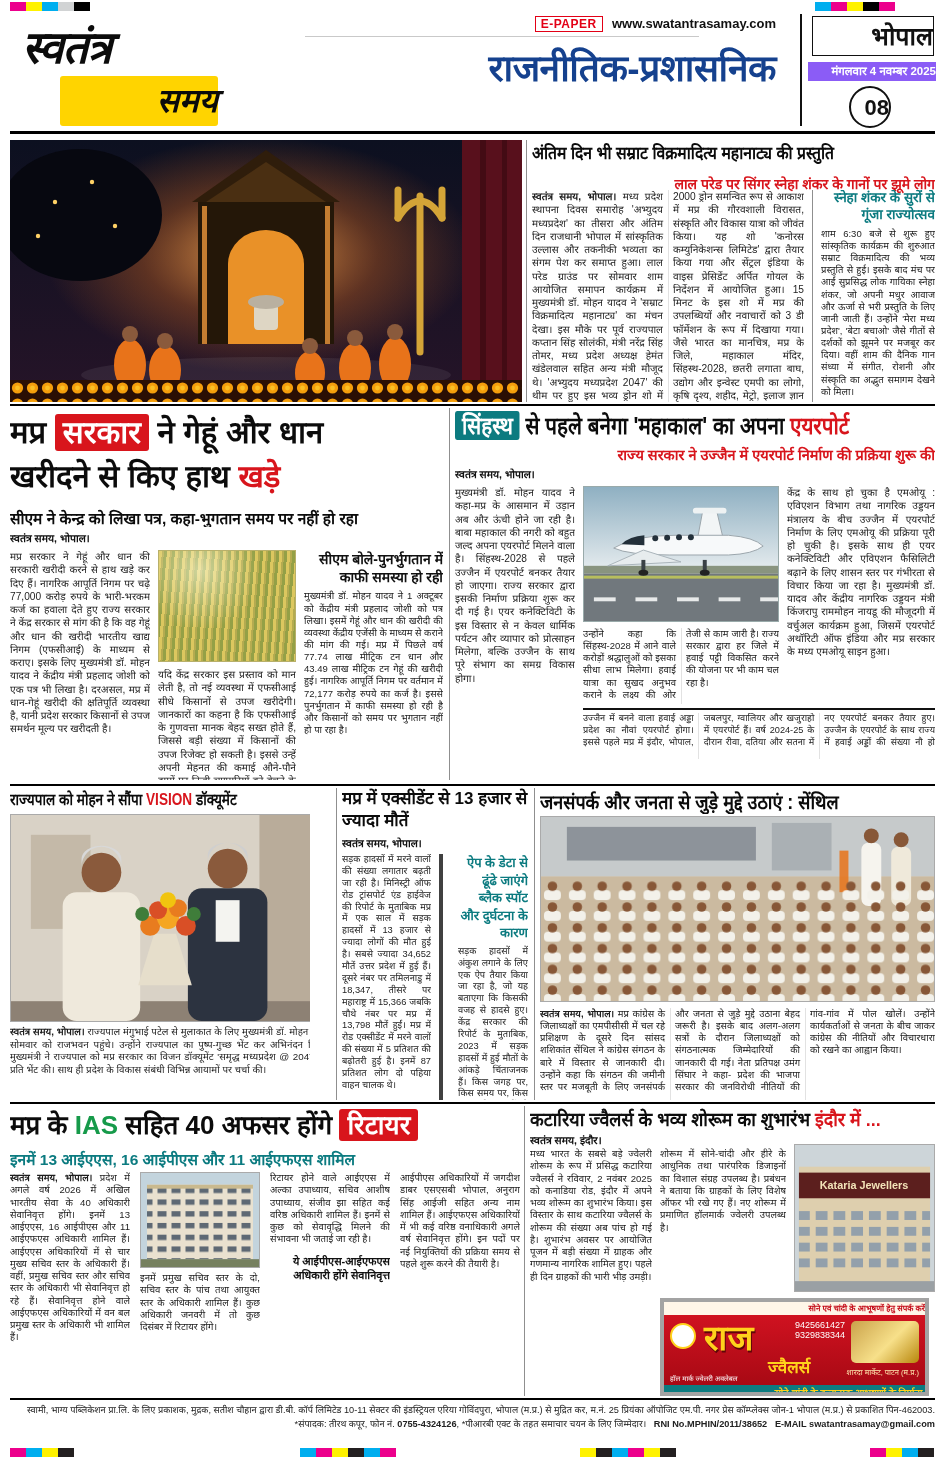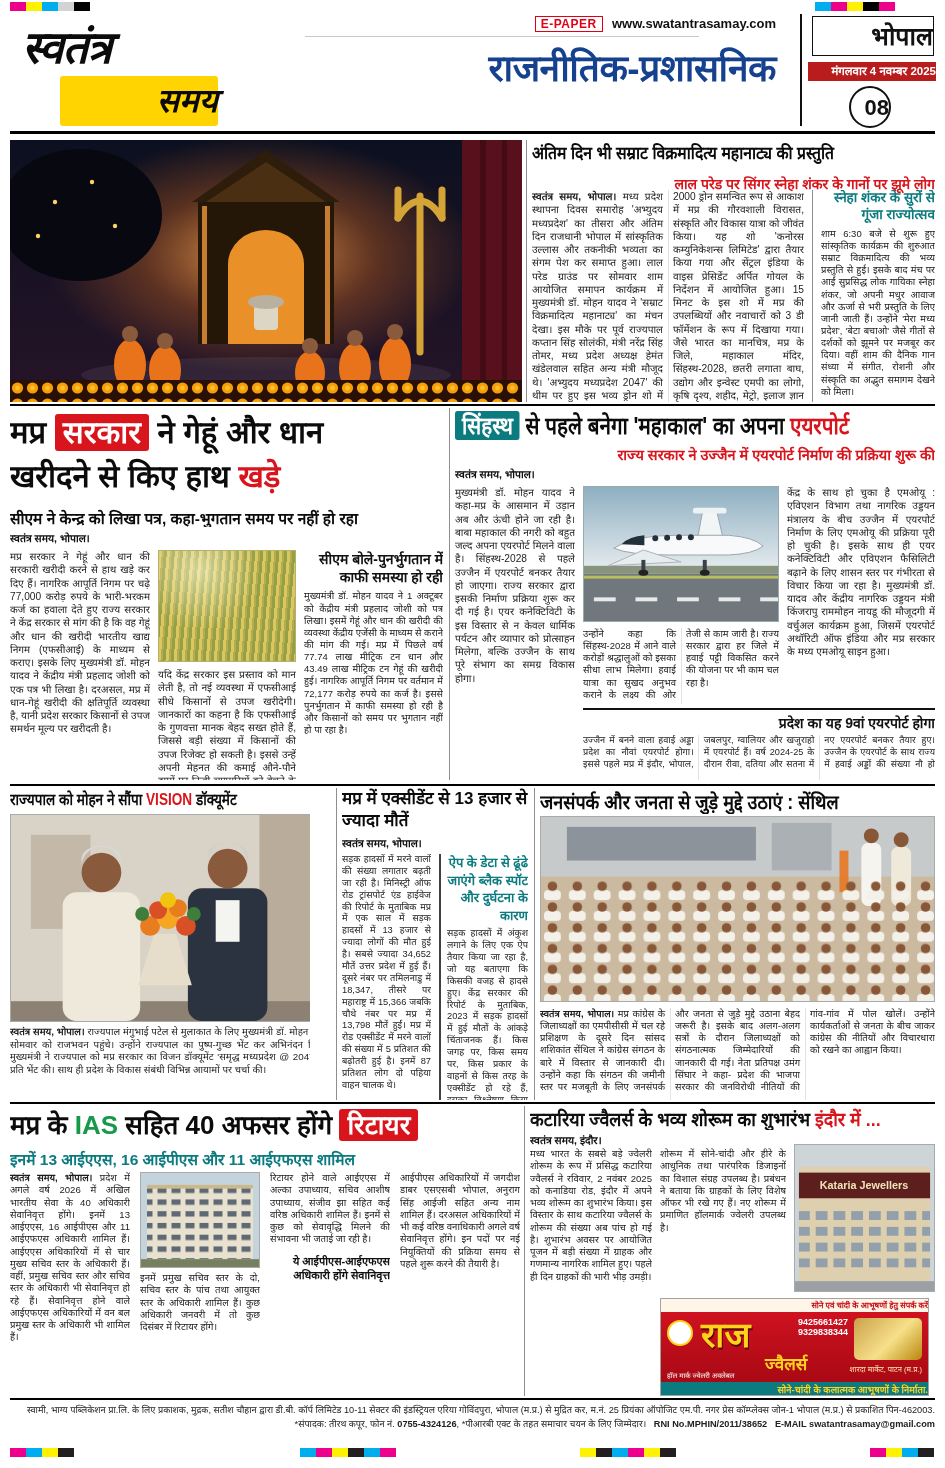--- a/index.html
+++ b/index.html
@@ -65,21 +65,21 @@
         <span style="border:1.5px solid #e30016;color:#e30016;font-weight:800;padding:0 5px;letter-spacing:.5px">E-PAPER</span>
         <span style="font-weight:bold;color:#111;margin-left:6px;font-size:13px">www.swatantrasamay.com</span>
       </div>
       <div style="height:1px;background:#c9c9c9;margin:5px auto 4px;width:72%"></div>
       <div style="font-size:37px;font-weight:800;color:#15418e;letter-spacing:-.5px">राजनीतिक-प्रशासनिक</div>
     </div>
 
     <div class="abs" style="left:800px;top:14px;width:1.5px;height:112px;background:#111"></div>
 
     <div class="abs center" style="left:812px;top:16px;width:122px;height:40px;border:1.5px solid #111;line-height:38px;font-size:25px;font-weight:800">भोपाल</div>
-    <div class="abs center" style="left:808px;top:62px;width:128px;height:19px;background:#b91c1c;color:#fff;font-size:11.5px;font-weight:bold;line-height:19px">मंगलवार 4 नवम्बर 2025</div>
+    <div class="abs center" style="left:808px;top:62px;width:128px;height:19px;background:#8b5cf6;color:#fff;font-size:11.5px;font-weight:bold;line-height:19px">मंगलवार 4 नवम्बर 2025</div>
     <div class="abs center" style="left:849px;top:86px;width:42px;height:42px;border:2.5px solid #111;border-radius:50%;line-height:40px;font-size:22px;font-weight:800">08</div>
   </header>
 
   <div class="rule-h" style="left:10px;top:131px;width:925px;height:2.5px"></div>
 
   <div class="photo" style="left:10px;top:140px;width:512px;height:262px">
     <svg viewBox="0 0 512 262" preserveAspectRatio="none">
       <defs>
         <linearGradient id="ng" x1="0" y1="0" x2="0" y2="1">
             <stop offset="0" stop-color="#0c1020"></stop>
@@ -215,21 +215,20 @@
         <path d="M60,64 l-36,16 74,-4 z" fill="#e7ecee" stroke="#aab4ba"></path>
         <rect x="58" y="74" width="4" height="11" fill="#3a4146"></rect>
           <rect x="120" y="74" width="4" height="11" fill="#3a4146"></rect>
         <ellipse cx="60" cy="87" rx="5" ry="3" fill="#222"></ellipse>
           <ellipse cx="122" cy="87" rx="5" ry="3" fill="#222"></ellipse>
       </svg>
     </div>
     <div class="abs body-xs cols2 ovh" style="left:128px;top:220px;width:196px;height:76px">उन्होंने कहा कि सिंहस्थ-2028 में आने वाले करोड़ों श्रद्धालुओं को इसका सीधा लाभ मिलेगा। हवाई यात्रा का सुखद अनुभव कराने के लक्ष्य की ओर तेजी से काम जारी है। राज्य सरकार द्वारा हर जिले में हवाई पट्टी विकसित करने की योजना पर भी काम चल रहा है।</div>
     <div class="abs body-sm ovh" style="left:332px;top:78px;width:148px;height:218px">केंद्र के साथ हो चुका है एमओयू : एविएशन विभाग तथा नागरिक उड्डयन मंत्रालय के बीच उज्जैन में एयरपोर्ट निर्माण के लिए एमओयू की प्रक्रिया पूरी हो चुकी है। इसके साथ ही एयर कनेक्टिविटी और एविएशन फैसिलिटी बढ़ाने के लिए शासन स्तर पर गंभीरता से विचार किया जा रहा है। मुख्यमंत्री डॉ. यादव और केंद्रीय नागरिक उड्डयन मंत्री किंजरापु राममोहन नायडू की मौजूदगी में वर्चुअल कार्यक्रम हुआ, जिसमें एयरपोर्ट अथॉरिटी ऑफ इंडिया और मप्र सरकार के मध्य एमओयू साइन हुआ।</div>
     <div class="abs ovh" style="left:128px;top:300px;width:352px;height:72px;border-top:2px solid #111;padding-top:3px">
-      <div class="center b" style="font-size:14px;margin-bottom:3px">प्रदेश का यह 9वां एयरपोर्ट होगा</div>
       <div class="body-xs cols3 ovh" style="height:46px;font-size:9.2px">उज्जैन में बनने वाला हवाई अड्डा प्रदेश का नौवां एयरपोर्ट होगा। इससे पहले मप्र में इंदौर, भोपाल, जबलपुर, ग्वालियर और खजुराहो में एयरपोर्ट हैं। वर्ष 2024-25 के दौरान रीवा, दतिया और सतना में नए एयरपोर्ट बनकर तैयार हुए। उज्जैन के एयरपोर्ट के साथ राज्य में हवाई अड्डों की संख्या नौ हो जाएगी। यह एयरपोर्ट वर्ष 2028 में आयोजित होने वाले सिंहस्थ महाकुंभ से पहले बनकर तैयार होगा और इससे श्रद्धालुओं को सीधी कनेक्टिविटी मिलेगी।</div>
     </div>
   </article>
 
   <div class="rule-h" style="left:10px;top:784px;width:925px;height:2px"></div>
 
   <article class="abs ovh" style="left:10px;top:788px;width:300px;height:312px">
     <div class="ovh" style="height:24px">
       <span class="condense headline" style="font-size:16px;transform:scaleX(.85)">
         <span>राज्यपाल को मोहन ने सौंपा </span><span class="red">VISION</span><span> डॉक्यूमेंट</span>
@@ -264,21 +263,21 @@
       <span> राज्यपाल मंगुभाई पटेल से मुलाकात के लिए मुख्यमंत्री डॉ. मोहन यादव सोमवार को राजभवन पहुंचे। उन्होंने राज्यपाल का पुष्प-गुच्छ भेंट कर अभिनंदन किया। मुख्यमंत्री ने राज्यपाल को मप्र सरकार का विजन डॉक्यूमेंट 'समृद्ध मध्यप्रदेश @ 2047' की प्रति भेंट की। साथ ही प्रदेश के विकास संबंधी विभिन्न आयामों पर चर्चा की।</span>
     </div>
   </article>
 
   <div class="rule-v" style="left:336px;top:788px;height:312px"></div>
 
   <article class="abs ovh" style="left:342px;top:788px;width:186px;height:312px">
     <div class="headline ovh" style="font-size:17px;line-height:1.3;height:46px">मप्र में एक्सीडेंट से 13 हजार से ज्यादा मौतें</div>
     <div class="byline-line" style="margin-top:2px">स्वतंत्र समय, भोपाल।</div>
     <div class="abs body-xs ovh" style="left:0;top:66px;width:89px;height:246px;font-size:9.3px">सड़क हादसों में मरने वालों की संख्या लगातार बढ़ती जा रही है। मिनिस्ट्री ऑफ रोड ट्रांसपोर्ट एंड हाईवेज की रिपोर्ट के मुताबिक मप्र में एक साल में सड़क हादसों में 13 हजार से ज्यादा लोगों की मौत हुई है। सबसे ज्यादा 34,652 मौतें उत्तर प्रदेश में हुई हैं। दूसरे नंबर पर तमिलनाडु में 18,347, तीसरे पर महाराष्ट्र में 15,366 जबकि चौथे नंबर पर मप्र में 13,798 मौतें हुईं। मप्र में रोड एक्सीडेंट में मरने वालों की संख्या में 5 प्रतिशत की बढ़ोतरी हुई है। इनमें 87 प्रतिशत लोग दो पहिया वाहन चालक थे।</div>
-    <div class="abs ovh" style="left:97px;top:66px;width:89px;height:246px;border-left:2px solid #404040;padding-left:6px">
+    <div class="abs ovh" style="left:97px;top:66px;width:89px;height:246px;border-left:4px solid #404040;padding-left:15px">
       <div class="center teal b" style="font-size:13px;line-height:1.35">ऐप के डेटा से ढूंढे जाएंगे ब्लैक स्पॉट और दुर्घटना के कारण</div>
       <div class="body-xs" style="font-size:9.3px;margin-top:4px">सड़क हादसों में अंकुश लगाने के लिए एक ऐप तैयार किया जा रहा है, जो यह बताएगा कि किसकी वजह से हादसे हुए। केंद्र सरकार की रिपोर्ट के मुताबिक, 2023 में सड़क हादसों में हुई मौतों के आंकड़े चिंताजनक हैं। किस जगह पर, किस समय पर, किस प्रकार के वाहनों से किस तरह के एक्सीडेंट हो रहे हैं, इसका विश्लेषण किया जाएगा।</div>
     </div>
   </article>
 
   <div class="rule-v" style="left:534px;top:788px;height:312px"></div>
 
   <article class="abs ovh" style="left:540px;top:788px;width:395px;height:312px">
     <div class="ovh" style="height:26px">
       <span class="condense headline" style="font-size:19.5px;transform:scaleX(.92)">जनसंपर्क और जनता से जुड़े मुद्दे उठाएं : सेंथिल</span>
@@ -335,21 +334,21 @@
             <rect x="6" y="12" width="106" height="4" fill="#c9b98e"></rect>
             <rect y="88" width="118" height="8" fill="#76805f"></rect>
           </svg>
         </div>
         <div class="body-xs" style="font-size:9.6px;margin-top:4px">इनमें प्रमुख सचिव स्तर के दो, सचिव स्तर के पांच तथा आयुक्त स्तर के अधिकारी शामिल हैं। कुछ अधिकारी जनवरी में तो कुछ दिसंबर में रिटायर होंगे।</div>
       </div>
       <div class="ovh" style="flex:1">
         <div class="body-xs" style="font-size:9.6px">रिटायर होने वाले आईएएस में अल्का उपाध्याय, सचिव आशीष उपाध्याय, संजीव झा सहित कई वरिष्ठ अधिकारी शामिल हैं। इनमें से कुछ को सेवावृद्धि मिलने की संभावना भी जताई जा रही है।</div>
         <div class="center b" style="font-size:11px;line-height:1.3;margin-top:8px">ये आईपीएस-आईएफएस अधिकारी होंगे सेवानिवृत्त</div>
       </div>
-      <div class="body-xs ovh" style="flex:1;font-size:9.6px">आईपीएस अधिकारियों में जगदीश डाबर एसएसबी भोपाल, अनुराग सिंह आईजी सहित अन्य नाम शामिल हैं। दरअसल अधिकारियों में भी कई वरिष्ठ वनाधिकारी अगले वर्ष सेवानिवृत्त होंगे। इन पदों पर नई नियुक्तियों की प्रक्रिया समय से पहले शुरू करने की तैयारी है।</div>
+      <div class="body-xs ovh" style="flex:1;font-size:9.6px">आईपीएस अधिकारियों में जगदीश डाबर एसएसबी भोपाल, अनुराग सिंह आईजी सहित अन्य नाम शामिल हैं। आईएफएस अधिकारियों में भी कई वरिष्ठ वनाधिकारी अगले वर्ष सेवानिवृत्त होंगे। इन पदों पर नई नियुक्तियों की प्रक्रिया समय से पहले शुरू करने की तैयारी है।</div>
     </div>
   </article>
 
   <div class="rule-v" style="left:524px;top:1106px;height:290px"></div>
 
   <article class="abs ovh" style="left:530px;top:1106px;width:405px;height:290px">
     <div class="ovh" style="height:24px">
       <span class="condense" style="font-size:19px;transform:scaleX(.94)">
         <span style="font-weight:800">कटारिया ज्वैलर्स</span><span class="headline" style="font-weight:700"> के भव्य शोरूम का शुभारंभ </span><span class="red b">इंदौर में ...</span>
       </span>
@@ -369,27 +368,27 @@
         <rect x="4" y="22" width="133" height="118" fill="#decfae"></rect>
         <rect x="4" y="64" width="133" height="64" fill="url(#winB)"></rect>
         <rect x="4" y="28" width="133" height="26" fill="#5c1f1e"></rect>
         <text x="70" y="45" font-size="11" font-weight="bold" fill="#f3e3b8" text-anchor="middle">Kataria Jewellers</text>
         <rect y="138" width="141" height="10" fill="#9aa0a4"></rect>
       </svg>
     </div>
 
     <div class="abs body-xs ovh" style="left:0;top:294px;width:0;height:0"></div>
 
-    <div class="abs" style="left:130px;top:192px;width:269px;height:98px;border:1px solid #a3a3a3;overflow:hidden">
+    <div class="abs" style="left:130px;top:192px;width:269px;height:98px;border:4px solid #a3a3a3;overflow:hidden">
       <div class="center" style="height:13px;background:#fff6e8;color:#c40b18;font-size:8px;font-weight:bold;line-height:13px">सोने एवं चांदी के आभूषणों हेतु संपर्क करें</div>
       <div style="position:relative;height:70px;background:linear-gradient(#d01220,#a80914)">
         <div class="abs" style="left:6px;top:8px;width:26px;height:26px;border-radius:50%;background:#fff;border:2px solid #ffd21c"></div>
         <div class="abs" style="left:40px;top:-2px;font-size:35px;font-weight:800;color:#ffd21c;text-shadow:1px 2px 0 #5e0508">राज</div>
         <div class="abs" style="left:104px;top:40px;font-size:17px;font-weight:800;color:#ffd21c">ज्वैलर्स</div>
-        <div class="abs" style="right:80px;top:5px;color:#fff;font-size:9px;font-weight:bold;text-align:right">
+        <div class="abs" style="right:80px;top:5px;color:#fff;font-size:9px;font-weight:normal;text-align:right">
           <div>9425661427</div>
           <div>9329838344</div>
         </div>
         <div class="abs" style="right:6px;top:6px;width:68px;height:42px;border-radius:5px;background:linear-gradient(135deg,#caa24a,#f7e08a 55%,#b8860b)"></div>
         <div class="abs" style="right:6px;top:52px;color:#ffe9b0;font-size:7.5px">शारदा मार्केट, पाटन (म.प्र.)</div>
         <div class="abs" style="left:6px;bottom:2px;color:#fff;font-size:7px">हॉल मार्क ज्वेलरी अवलेबल</div>
       </div>
       <div class="center" style="height:15px;background:#0c7b80;color:#ffd21c;font-size:9.5px;font-weight:bold;line-height:15px">सोने-चांदी के कलात्मक आभूषणों के निर्माता.</div>
     </div>
   </article>

